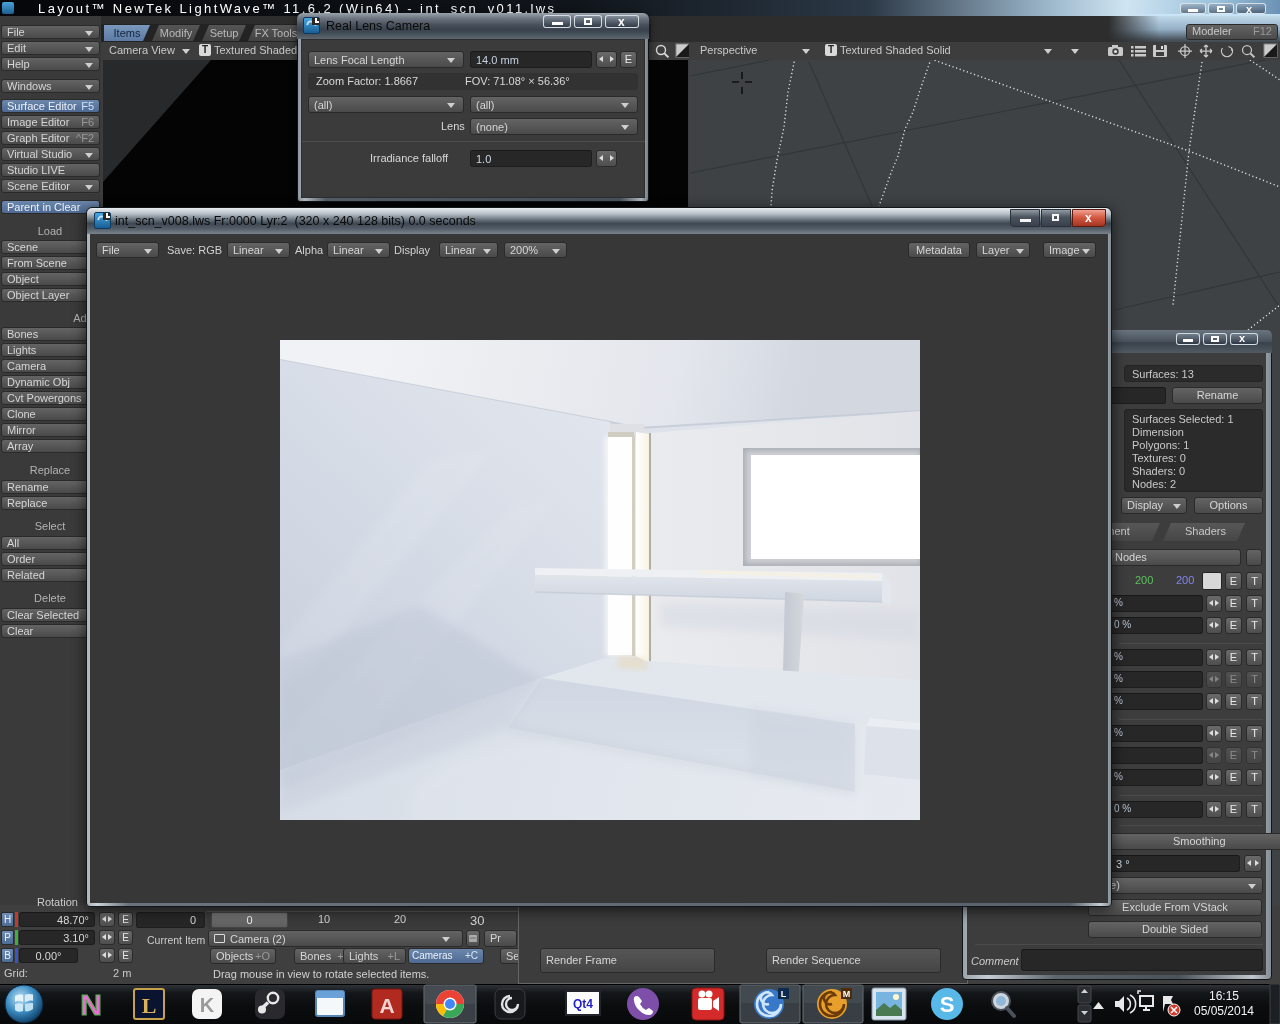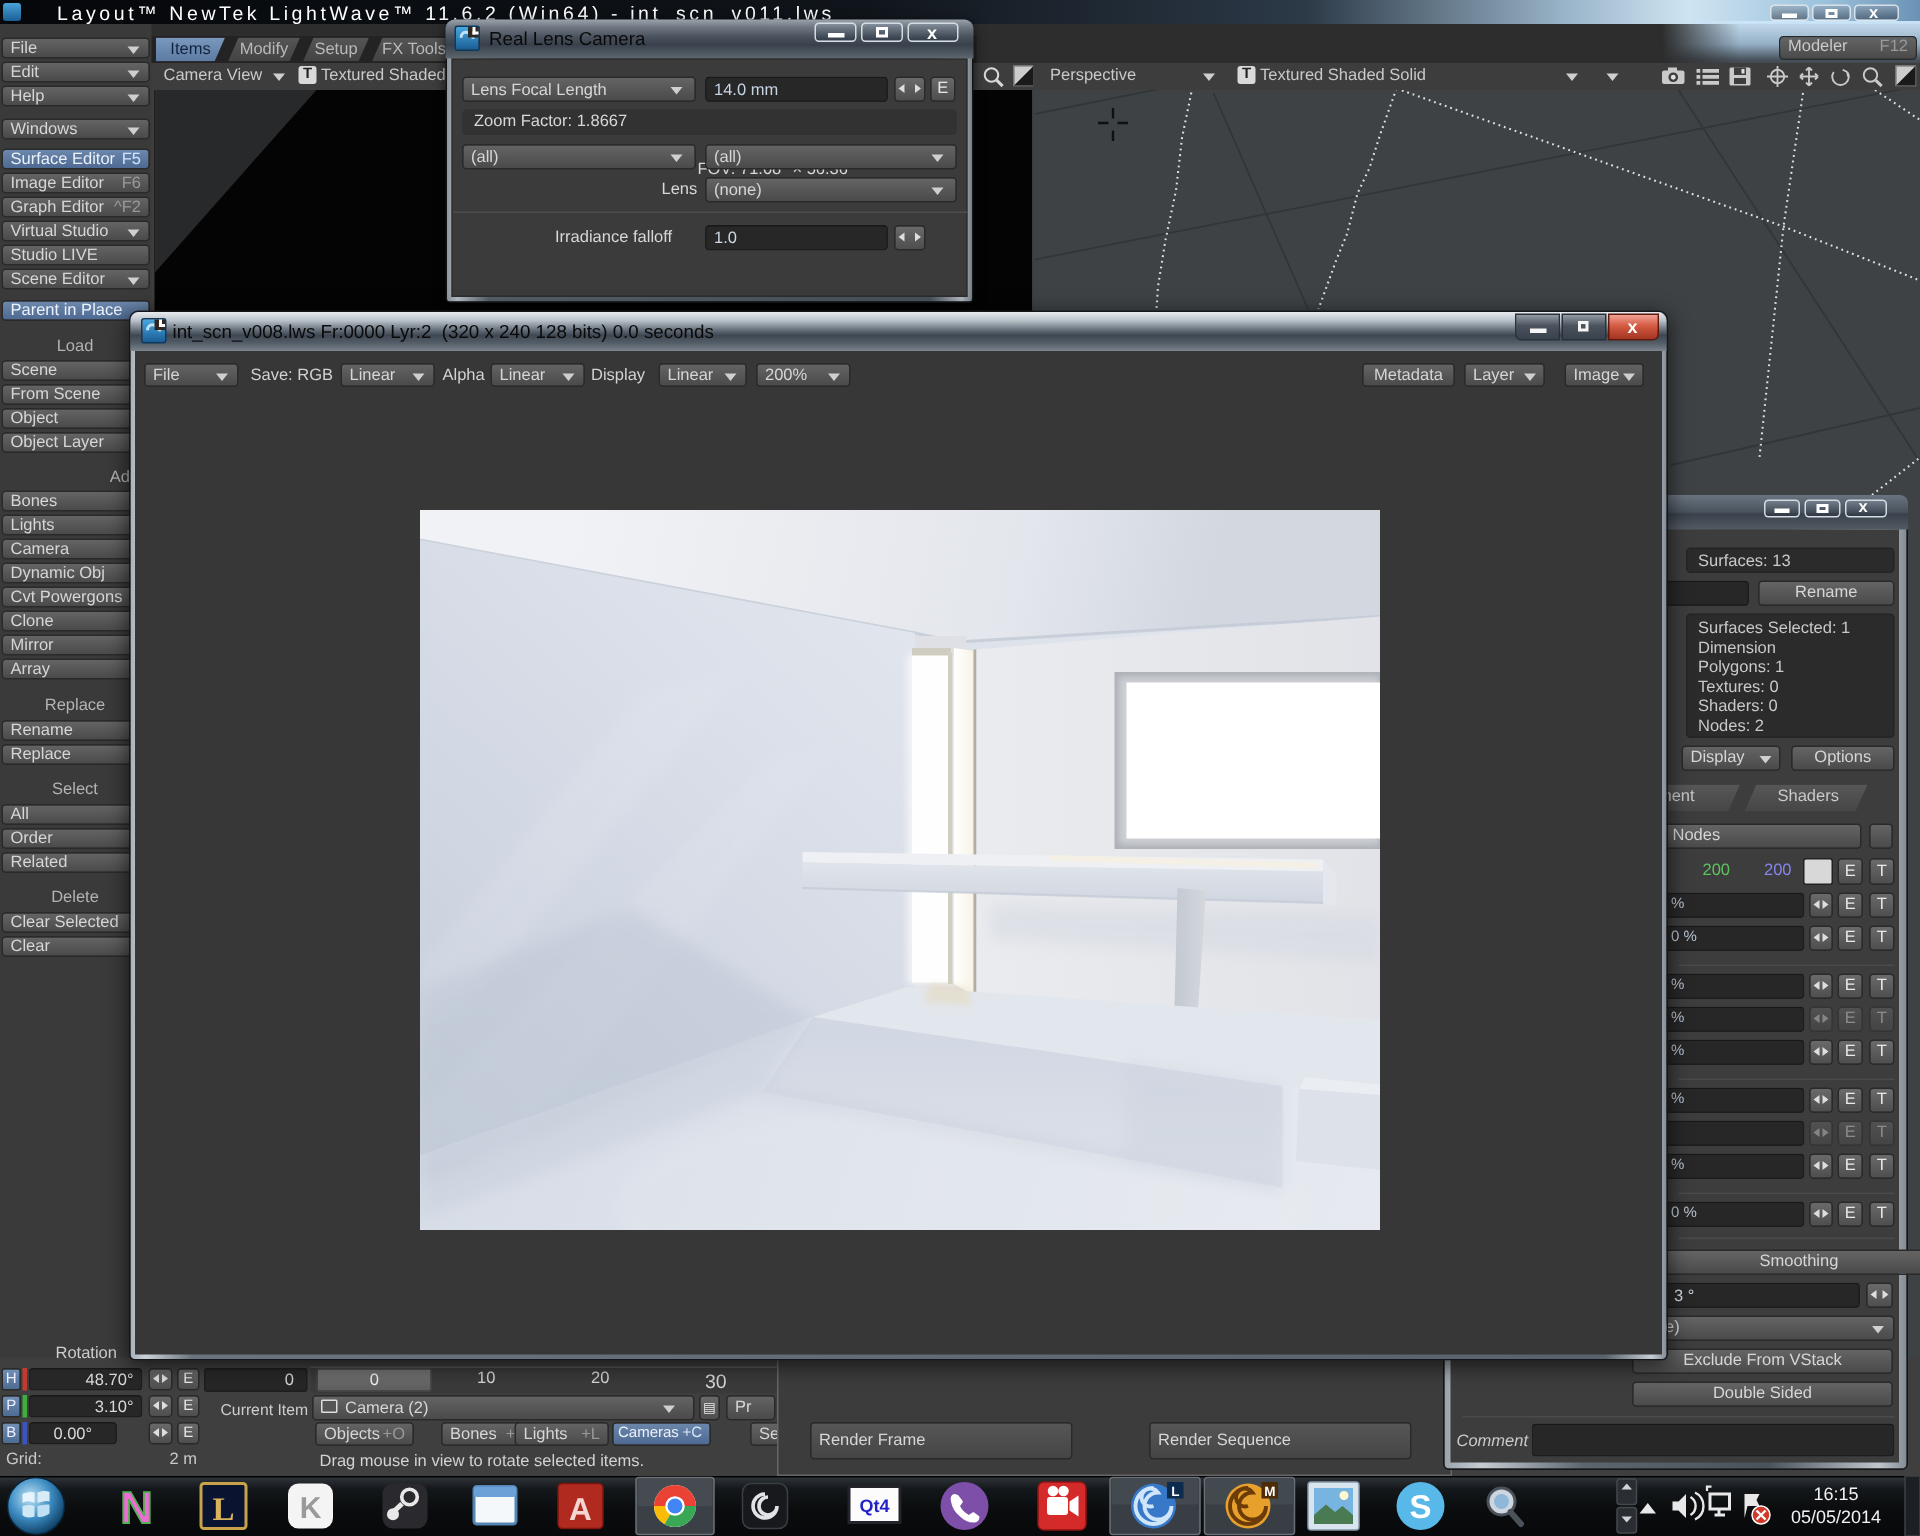--- a/index.html
+++ b/index.html
@@ -56,21 +56,21 @@
 <div class="btn" style="left:1px;top:25px;width:99px;height:14px;">File<div class="arrow" style="right:6px;top:5px;"></div></div>
 <div class="btn" style="left:1px;top:41px;width:99px;height:14px;">Edit<div class="arrow" style="right:6px;top:5px;"></div></div>
 <div class="btn" style="left:1px;top:57px;width:99px;height:14px;">Help<div class="arrow" style="right:6px;top:5px;"></div></div>
 <div class="btn" style="left:1px;top:79px;width:99px;height:14px;">Windows<div class="arrow" style="right:6px;top:5px;"></div></div>
 <div class="btn bluebtn" style="left:1px;top:99px;width:99px;height:14px;">Surface Editor<span class="key" style="color:#cfe2ff;">F5</span></div>
 <div class="btn" style="left:1px;top:115px;width:99px;height:14px;">Image Editor<span class="key">F6</span></div>
 <div class="btn" style="left:1px;top:131px;width:99px;height:14px;">Graph Editor<span class="key">^F2</span></div>
 <div class="btn" style="left:1px;top:147px;width:99px;height:14px;">Virtual Studio<div class="arrow" style="right:6px;top:5px;"></div></div>
 <div class="btn" style="left:1px;top:163px;width:99px;height:14px;">Studio LIVE</div>
 <div class="btn" style="left:1px;top:179px;width:99px;height:14px;">Scene Editor<div class="arrow" style="right:6px;top:5px;"></div></div>
-<div class="btn bluebtn" style="left:1px;top:200px;width:99px;height:14px;">Parent in Place</div>
+<div class="btn bluebtn" style="left:1px;top:200px;width:99px;height:14px;">Parent in Clear</div>
 <div class="hdr" style="left:0;top:225px;">Load</div>
 <div class="btn" style="left:1px;top:240px;width:99px;height:14px;">Scene</div>
 <div class="btn" style="left:1px;top:256px;width:99px;height:14px;">From Scene</div>
 <div class="btn" style="left:1px;top:272px;width:99px;height:14px;">Object</div>
 <div class="btn" style="left:1px;top:288px;width:99px;height:14px;">Object Layer</div>
 <div class="hdr" style="left:0;top:312px;margin-left:33px;">Add</div>
 <div class="btn" style="left:1px;top:327px;width:99px;height:14px;">Bones</div>
 <div class="btn" style="left:1px;top:343px;width:99px;height:14px;">Lights</div>
 <div class="btn" style="left:1px;top:359px;width:99px;height:14px;">Camera</div>
 <div class="btn" style="left:1px;top:375px;width:99px;height:14px;">Dynamic Obj</div>
@@ -369,21 +369,21 @@
 <span class="abs" style="left:470px;top:913px;color:#d5d5d5;font-size:13px;">30</span>
 
 <span class="abs" style="left:147px;top:934px;color:#cdcdcd;font-size:10.5px;">Current Item</span>
 <div class="btn" style="left:208px;top:930px;width:255px;height:17px;line-height:16px;"><span style="display:inline-block;width:11px;height:9px;border:1px solid #ddd;border-radius:1px;margin-right:5px;position:relative;top:0px;background:#555;"></span>Camera (2)<div class="arrow" style="right:12px;top:6px;"></div></div>
 <div class="sp" style="left:466px;top:930px;width:14px;height:17px;line-height:15px;font-size:9px;">▤</div>
 <div class="btn" style="left:484px;top:930px;width:33px;height:17px;line-height:15px;">Pr</div>
 
 <div class="btn" style="left:210px;top:948px;width:66px;height:16px;line-height:14px;">Objects<span class="key">+O</span></div>
 <div class="btn" style="left:278px;top:948px;width:63px;height:16px;line-height:14px;margin-left:16px;">Bones<span class="key">+B</span></div>
 <div class="btn" style="left:343px;top:948px;width:63px;height:16px;line-height:14px;">Lights<span class="key">+L</span></div>
-<div class="btn bluebtn" style="left:408px;top:948px;width:66px;height:16px;line-height:14px;padding:0 3px;font-size:10px;">Cameras<span class="key" style="color:#d6e4f8;font-size:10px;">+C</span></div>
+<div class="btn bluebtn" style="left:408px;top:948px;width:76px;height:16px;line-height:14px;padding:0 3px;font-size:10px;">Cameras<span class="key" style="color:#d6e4f8;font-size:10px;">+C</span></div>
 <div class="btn" style="left:500px;top:948px;width:33px;height:16px;line-height:14px;">Se</div>
 <span class="abs" style="left:213px;top:968px;color:#d2d2d2;font-size:11px;">Drag mouse in view to rotate selected items.</span>
 </div>
 
 <div class="abs" style="left:518px;top:905px;width:450px;height:79px;background:#3c3c3c;border:1px solid #666;border-top:none;z-index:2;">
   <div class="btn" style="left:21px;top:43px;width:175px;height:25px;line-height:23px;background:linear-gradient(#565656,#454545);">Render Frame</div>
   <div class="btn" style="left:247px;top:43px;width:175px;height:25px;line-height:23px;background:linear-gradient(#565656,#454545);">Render Sequence</div>
 </div>
 
 <div id="dialog" style="width:1280px;height:1024px;pointer-events:none;position:absolute;z-index:6;left:0;top:0;">
@@ -409,21 +409,21 @@
   <div class="abs" style="left:301px;top:39px;width:344px;height:159px;background:#3b3b3b;border:1px solid #2e2e2e;"></div>
   <div class="btn" style="left:308px;top:51px;width:156px;height:17px;line-height:16px;">Lens Focal Length<div class="arrow" style="right:8px;top:6px;"></div></div>
   <div class="inp" style="left:470px;top:51px;width:122px;height:17px;line-height:16px;"><span style="color:#c6d3e2;">14.0 mm</span></div>
   <div class="sp" style="left:596px;top:51px;width:21px;height:17px;line-height:15px;">
       <i class="tl"></i>
       <i class="tr"></i>
     </div>
   <div class="sp" style="left:620px;top:51px;width:17px;height:17px;line-height:15px;font-size:11px;">E</div>
   <div class="abs" style="left:308px;top:73px;width:330px;height:17px;background:#323232;border-radius:3px;color:#d8d8d8;font-size:11px;line-height:16px;">
       <span style="position:absolute;left:8px;">Zoom Factor: 1.8667</span>
-      <span style="position:absolute;left:157px;margin-top:32px;">FOV: 71.08° × 56.36°</span>
+      <span style="position:absolute;left:157px;">FOV: 71.08° × 56.36°</span>
     </div>
   <div class="btn" style="left:308px;top:96px;width:156px;height:17px;line-height:16px;">(all)<div class="arrow" style="right:8px;top:6px;"></div></div>
   <div class="btn" style="left:470px;top:96px;width:168px;height:17px;line-height:16px;">(all)<div class="arrow" style="right:8px;top:6px;"></div></div>
   <span class="abs" style="left:441px;top:120px;color:#d8d8d8;font-size:11px;">Lens</span>
   <div class="btn" style="left:470px;top:118px;width:168px;height:17px;line-height:16px;">(none)<div class="arrow" style="right:8px;top:6px;"></div></div>
   <div class="abs" style="left:302px;top:141px;width:343px;height:1px;background:#4e4e4e;"></div>
   <span class="abs" style="left:370px;top:152px;color:#d8d8d8;font-size:11px;">Irradiance falloff</span>
   <div class="inp" style="left:470px;top:150px;width:122px;height:17px;line-height:16px;">1.0</div>
   <div class="sp" style="left:596px;top:150px;width:21px;height:17px;line-height:15px;">
       <i class="tl"></i>

